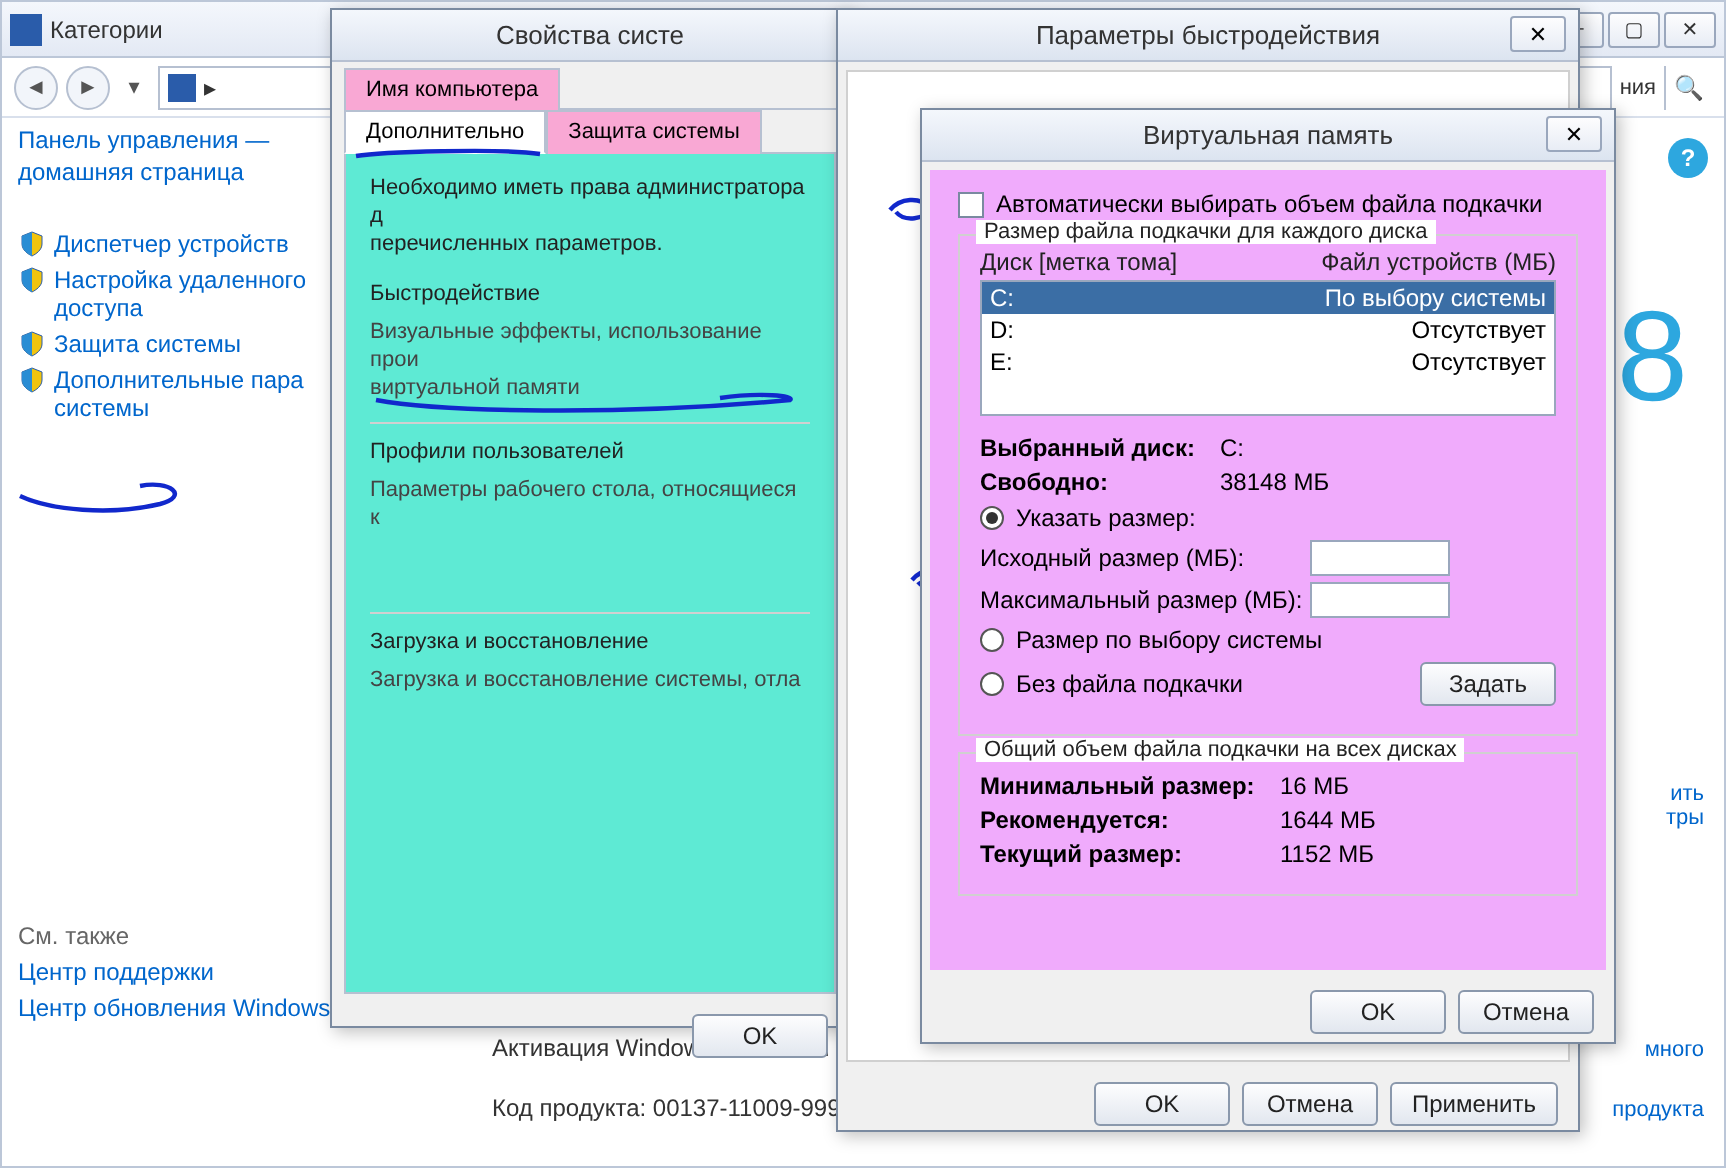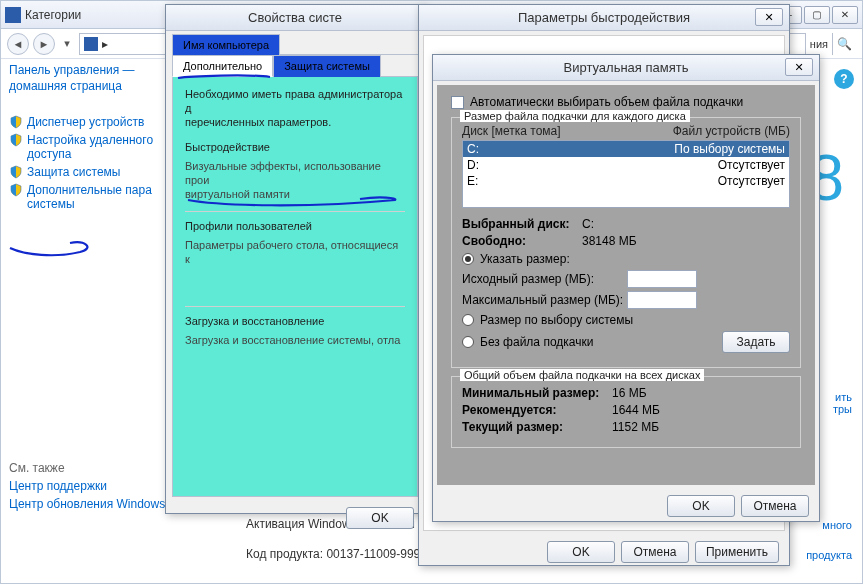--- a/index.html
+++ b/index.html
@@ -33,36 +33,36 @@
 .dlg { position: absolute; background: #f0f0f0; border: 1px solid #7a8aa0; box-shadow: 2px 2px 8px rgba(0,0,0,.25); }
 .dlg-title { height: 26px; background: linear-gradient(#f4f7fc,#dce4f0); display: flex; align-items: center; justify-content: center; position: relative; border-bottom: 1px solid #b6c0d1; }
 .dlg-title-txt { color: #333; font-size: 13px; }
 .dlg-x { position: absolute; right: 6px; top: 3px; width: 28px; height: 18px; border: 1px solid #9aa7bd; background: linear-gradient(#fdfdfe,#e8edf5); border-radius: 2px; display: flex; align-items: center; justify-content: center; font-size: 11px; }
 .dlg-btns { display: flex; justify-content: flex-end; gap: 6px; padding: 6px 10px; }
 .btn { min-width: 68px; height: 22px; border: 1px solid #8a98ac; background: linear-gradient(#fdfdfe,#e2e7ef); border-radius: 3px; font-size: 12px; color: #222; cursor: pointer; padding: 0 10px; }
 
 
 .sysprop { top: 4px; left: 165px; width: 260px; height: 510px; }
 .tabs { display: flex; border-bottom: 1px solid #b6c0d1; margin: 2px 6px 0 6px; }
-.tab { padding: 4px 10px; border: 1px solid #b6c0d1; border-bottom: none; background: #1d4ed8; font-size: 11px; position: relative; bottom: -1px; }
+.tab { padding: 4px 10px; border: 1px solid #b6c0d1; border-bottom: none; background: #f9a8d4; font-size: 11px; position: relative; bottom: -1px; }
 .tab.active { background: #fff; border-bottom: 1px solid #fff; }
 .sp-body { background: #5eead4; margin: 0 6px 6px 6px; border: 1px solid #b6c0d1; border-top: none; padding: 10px 12px; height: 420px; overflow: hidden; }
 .sp-txt { font-size: 11px; color: #222; line-height: 14px; margin-bottom: 12px; }
 .sp-sec { margin: 6px 0 10px; }
 .sp-h { font-size: 11px; color: #222; margin-bottom: 6px; }
 .sp-desc { font-size: 11px; color: #444; line-height: 14px; }
 .sp-line { border-top: 1px solid #d0d0d0; margin: 8px 0; }
 .sp-btns { text-align: right; padding: 4px 10px; }
 
 
 .perf { top: 4px; left: 418px; width: 372px; height: 562px; }
 
 
-.vmem { top: 54px; left: 432px; width: 388px; height: 468px; z-index: 10; }
-.vmem .dlg-body2 { padding: 10px 14px; background: #a3a3a3; margin: 4px; height: 400px; }
+.vmem { top: 54px; left: 460px; width: 348px; height: 468px; z-index: 10; }
+.vmem .dlg-body2 { padding: 10px 14px; background: #f0abfc; margin: 4px; height: 400px; }
 .chk-row { display: flex; align-items: center; gap: 6px; margin-bottom: 8px; }
 .chk { width: 13px; height: 13px; border: 1px solid #7a8aa0; background: #fff; }
 .grp { border: 1px solid #d0d0d0; padding: 6px 10px 10px; margin-bottom: 8px; position: relative; }
 .grp-lbl { position: absolute; top: -8px; left: 8px; background: #fff; padding: 0 4px; font-size: 11px; color: #222; }
 .disk-hdr { display: flex; font-size: 11px; color: #222; margin-bottom: 2px; }
 .disk-hdr span:first-child { flex: 1; }
 .disk-list { border: 1px solid #9aa7bd; background: #fff; height: 68px; overflow: hidden; font-size: 11px; }
 .disk-row { display: flex; padding: 1px 4px; }
 .disk-row.sel { background: #3b6ea5; color: #fff; }
 .disk-row span:first-child { flex: 1; }

